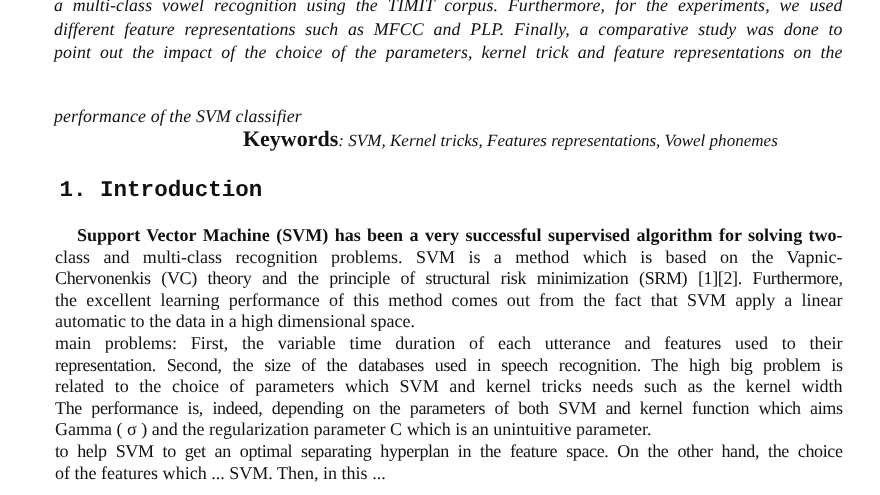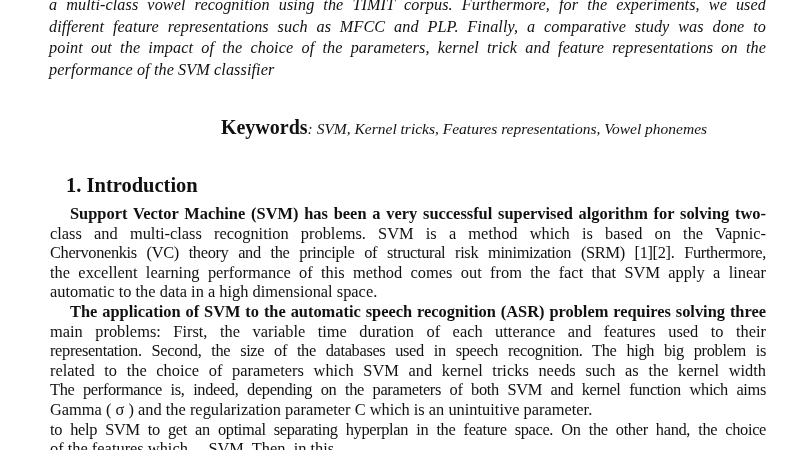--- a/index.html
+++ b/index.html
@@ -35,20 +35,21 @@
     letter-spacing: 0.1px;
   }
   .abstract-tail .line {
     display: block;
     text-align: justify;
     text-align-last: justify;
     white-space: nowrap;
   }
   .abstract-tail .line.last {
     text-align-last: left;
+    margin-top: 36px;
   }
   .keywords {
     position: absolute;
     left: 0;
     top: 116px;
     width: 800px;
     text-align: center;
     font-size: 15.5px;
     padding-left: 48px;
   }
@@ -58,21 +59,22 @@
   }
   .keywords .kw-list {
     font-style: italic;
   }
   .section-heading {
     position: absolute;
     left: 34px;
     top: 158px;
     font-size: 20.5px;
     font-weight: bold;
-    margin: 16px;
+    margin: 4px;
+    font-family: Liberation Mono, monospace;
   }
   .body-text {
     position: absolute;
     left: 34px;
     top: 204px;
     width: 716px;
     font-size: 16.4px;
     line-height: 19.6px;
   }
   .body-text .line {
@@ -109,21 +111,20 @@
   </div>
 
   <h2 class="section-heading">1. Introduction</h2>
 
   <div class="body-text">
     <span class="line indent">Support Vector Machine (SVM) has been a very successful supervised algorithm for solving two-</span>
     <span class="line">class and multi-class recognition problems. SVM is a method which is based on the Vapnic-</span>
     <span class="line tight">Chervonenkis (VC) theory and the principle of structural risk minimization (SRM) [1][2]. Furthermore,</span>
     <span class="line">the excellent learning performance of this method comes out from the fact that SVM apply a linear</span>
     <span class="line last">automatic to the data in a high dimensional space.</span>
-    <span class="line indent">The application of SVM to the automatic speech recognition (ASR) problem requires solving three</span>
     <span class="line">main problems: First, the variable time duration of each utterance and features used to their</span>
     <span class="line tight">representation. Second, the size of the databases used in speech recognition. The high big problem is</span>
     <span class="line">related to the choice of parameters which SVM and kernel tricks needs such as the kernel width</span>
     <span class="line tight">The performance is, indeed, depending on the parameters of both SVM and kernel function which aims</span>
     <span class="line last">Gamma ( σ ) and the regularization parameter C which is an unintuitive parameter.</span>
     <span class="line tight">to help SVM to get an optimal separating hyperplan in the feature space. On the other hand, the choice</span>
     <span class="line last">of the features which ... SVM. Then, in this ...</span>
   </div>
 
 </div>

